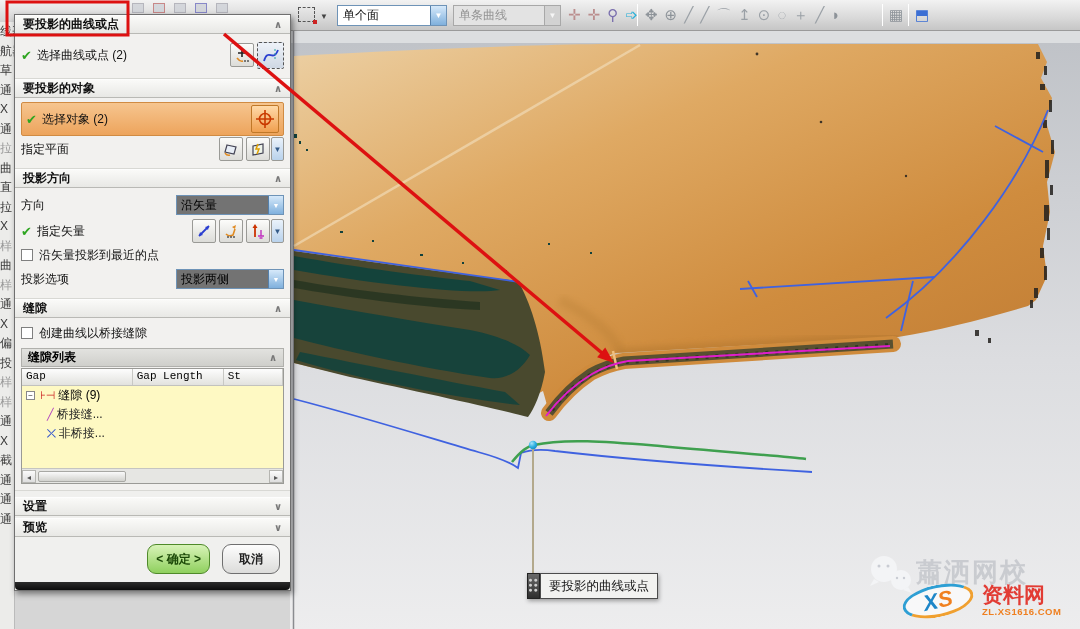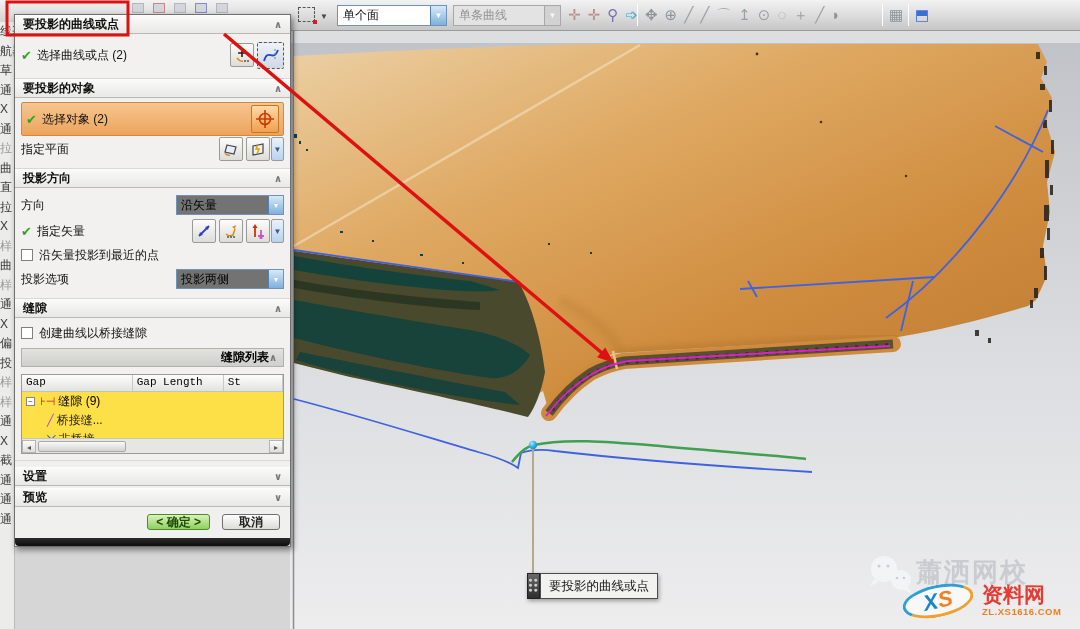--- a/index.html
+++ b/index.html
@@ -63,35 +63,35 @@
   .sqbtn.orange { background:linear-gradient(#ffd9a8,#f0a050); border-color:#c07828; width:28px; height:28px; }
   .hl-row { background:linear-gradient(#f6c58f,#eda45c); border:1px solid #d08b43; border-radius:2px; padding:2px 4px; }
   .ddcaret { width:13px; height:24px; margin-left:1px; border:1px solid #9a9a96; border-radius:2px;
     background:linear-gradient(#eaf2fb,#b9d2ec); color:#335a88; font-size:8px; display:flex; align-items:center; justify-content:center; }
   .dcombo { width:108px; height:20px; background:#737373; border:1px solid #6e93b7; display:flex; align-items:center; }
   .dcombo .val { flex:1; padding:0 4px; font-size:12px; }
   .dcombo .btn { width:15px; height:100%; background:linear-gradient(#d6e9fa,#7fb0dd); border-left:1px solid #5580ab;
     color:#fff; font-size:7px; display:flex; align-items:center; justify-content:center; }
   .cbx { width:12px; height:12px; border:1px solid #7f7f7f; background:#fff; margin-right:6px; flex:none; }
   .subhdr { height:19px; margin:4px 0 0 0; display:flex; align-items:center; padding:0 6px;
-    background:linear-gradient(#e2e2df,#cfcfcb); border:1px solid #b0b0ac;text-align:right; }
+    background:linear-gradient(#e2e2df,#cfcfcb); border:1px solid #b0b0ac; }
   .subhdr .t { font-weight:bold; flex:1; }
-  .gap-table { margin-top:7px; border:1px solid #9a9a96; background:#fde047; height:80px; position:relative; overflow:hidden; }
+  .gap-table { margin-top:1px; border:1px solid #9a9a96; background:#fef9c3; height:116px; position:relative; overflow:hidden; }
   .gt-head { display:flex; height:17px; background:linear-gradient(#fdfdfd,#e2e2de); border-bottom:1px solid #c2c2be; font-family:"Liberation Mono","DejaVu Sans Mono",monospace; font-size:11px; }
   .gt-head div { padding:1px 4px; border-right:1px solid #c8c8c4; white-space:nowrap; overflow:hidden; }
   .gt-c0{width:112px;} .gt-c1{width:92px;} .gt-c2{width:60px;}
   .gt-row { display:flex; align-items:center; height:19px; font-size:12px; white-space:nowrap; }
   .gt-row .ico { margin:0 3px; font-size:11px; }
   .tree-exp { width:9px; height:9px; border:1px solid #888; font-size:8px; line-height:7px; text-align:center; color:#333; background:#fff; margin:0 2px 0 4px; }
   .gt-row.child { padding-left:22px; color:#222; }
   .hscroll { position:absolute; left:0; bottom:0; width:100%; height:15px; background:#e6e6e3; border-top:1px solid #c5c5c1; display:flex; align-items:center; }
   .hs-btn { width:14px; height:13px; font-size:8px; color:#555; text-align:center; line-height:13px; background:linear-gradient(#fbfbfb,#dedede); border:1px solid #b5b5b1; }
   .hs-thumb { width:88px; height:11px; margin-left:2px; background:linear-gradient(#fafafa,#d2d2ce); border:1px solid #a8a8a4; border-radius:2px; }
   .btnrow { display:flex; justify-content:flex-end; gap:12px; padding:7px 10px 8px 10px; background:#f0f0ee; }
-  .pbtn { min-width:58px; height:16px; border:1px solid #6f6f6f; border-radius:3px; font-size:12px; font-weight:bold;
+  .pbtn { min-width:58px; height:30px; border:1px solid #6f6f6f; border-radius:9px; font-size:12px; font-weight:bold;
     display:flex; align-items:center; justify-content:center; background:linear-gradient(#fdfdfd,#dcdcda); color:#222; padding:0 8px; }
   .pbtn.ok { background:linear-gradient(#d8f3b8,#8fd05e); border-color:#4f8a2a; color:#1c4a08; }
   .dlg-foot { height:8px; background:linear-gradient(#2c2c2c,#0c0c0c); border-radius:0 0 4px 4px; }
 
   
   .mini { display:block; }
 
   
   .vtip { position:absolute; left:527px; top:573px; display:flex; align-items:stretch; height:26px;
     filter:drop-shadow(1px 2px 2px rgba(0,0,0,.35)); }

